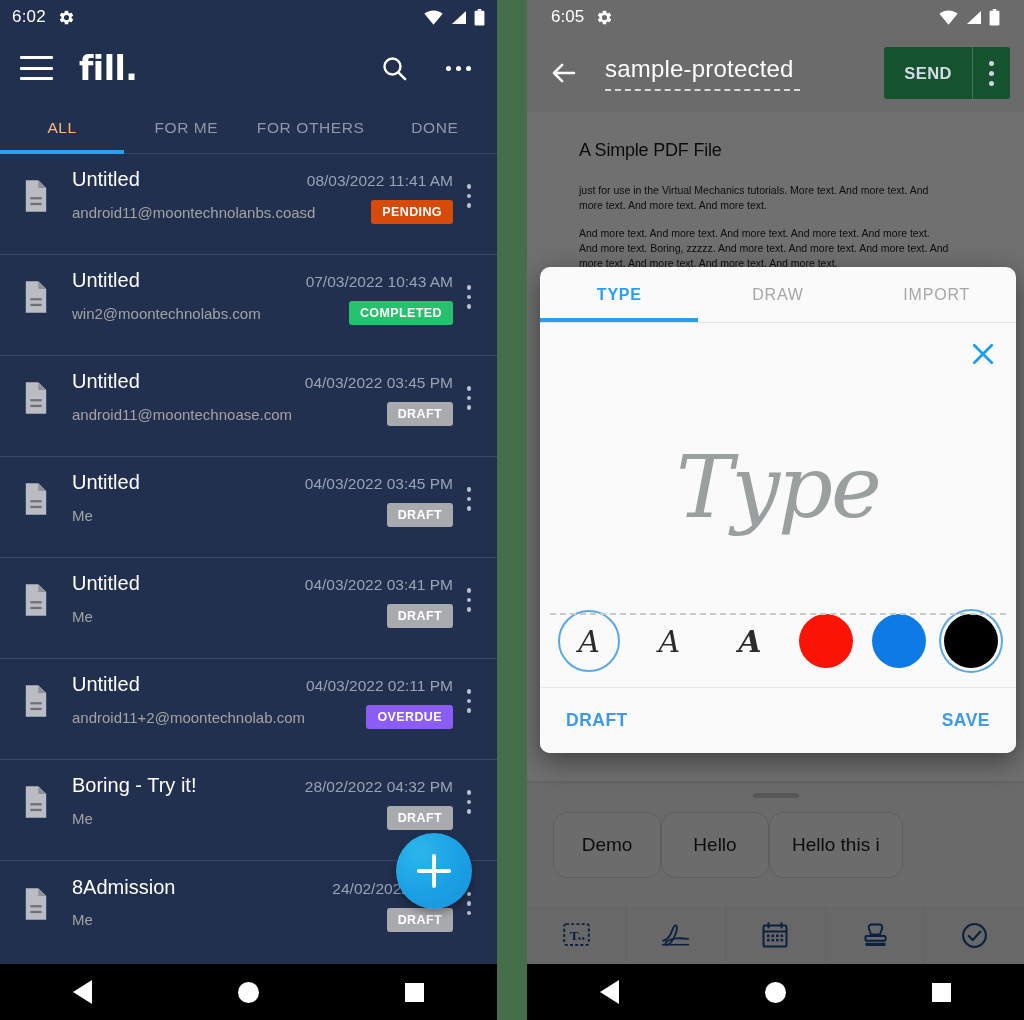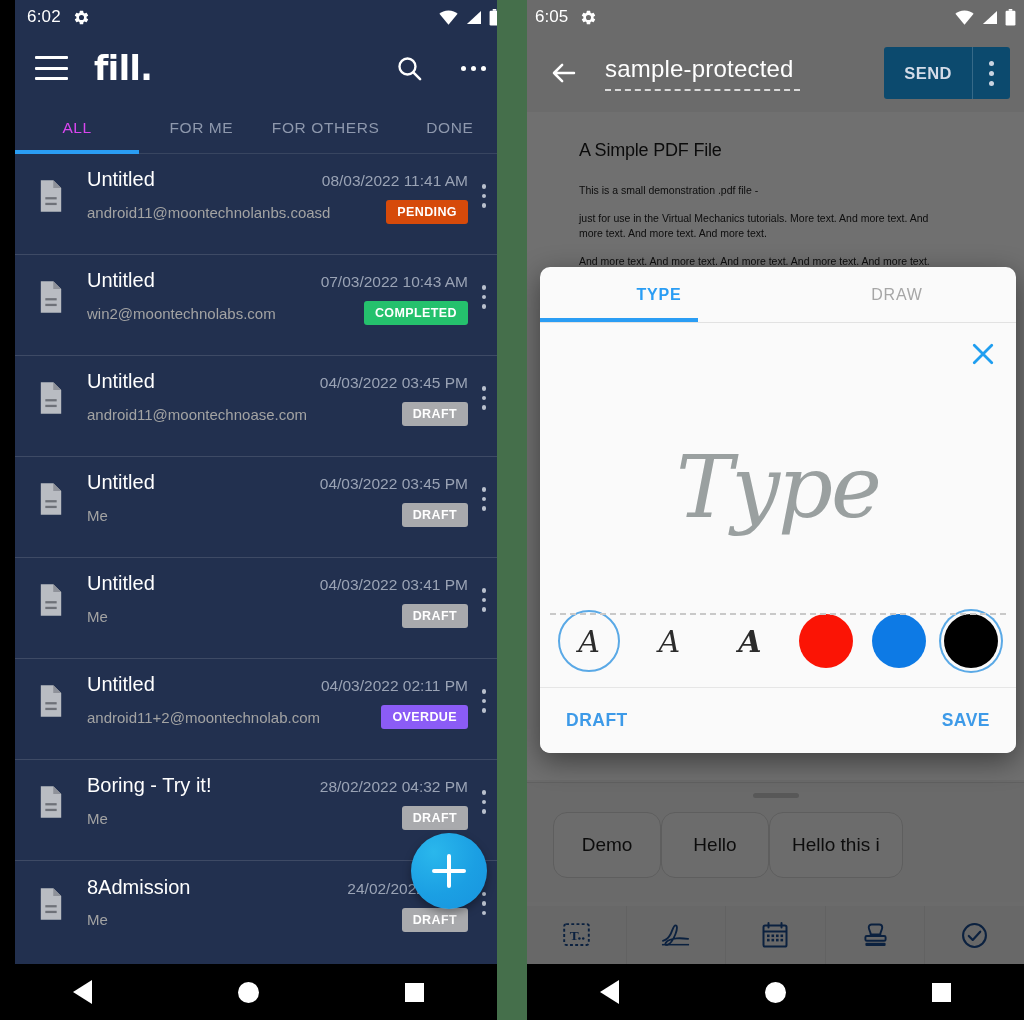--- a/index.html
+++ b/index.html
@@ -15,21 +15,20 @@
     width: 1024px; height: 1020px;
     overflow: hidden;
   }
 
   
   .left-phone {
     position: absolute; left: 0; top: 0;
     width: 497px; height: 982px;
     background: #22304f;
     overflow: hidden;
-    margin-left: 15px;
   }
   .l-statusbar {
     position: relative;
     height: 34px;
     display: flex; align-items: center;
     padding: 0 12px;
     color: #ffffff;
   }
   .l-time {
     font-size: 17px; font-weight: 400; letter-spacing: .2px;
@@ -69,21 +68,21 @@
   }
   .l-tab {
     flex: 1;
     display: flex; align-items: center; justify-content: center;
     color: #8e98ad;
     font-size: 15.5px;
     letter-spacing: .6px;
     cursor: pointer;
     font-family: "Liberation Sans", sans-serif;
   }
-  .l-tab.active { color: #d946ef; }
+  .l-tab.active { color: #fdba74; }
   .tab-underline {
     position: absolute;
     bottom: 0; left: 0;
     width: 124px; height: 4px;
     background: #2a9df4;
   }
   .tab-divider {
     position: absolute; bottom: 0; left: 0; right: 0;
     height: 1px; background: rgba(255,255,255,.10);
   }
@@ -172,21 +171,21 @@
   .r-scrim {
     position: absolute; inset: 0;
     background: rgba(0,0,0,.56);
     z-index: 10;
     pointer-events: none;
   }
   .r-statusbar {
     position: relative; z-index: 12;
     height: 34px;
     display: flex; align-items: center;
-    padding: 0 8px;
+    padding: 0 24px;
     color: #ffffff;
   }
   .r-time { font-size: 17px; color: #fff; }
   .r-appbar {
     position: relative; z-index: 12;
     height: 78px;
     display: flex; align-items: center;
     padding: 0 14px 0 22px;
   }
   .back-arrow { width: 30px; height: 30px; cursor: pointer; }
@@ -201,21 +200,21 @@
     padding-bottom: 8px;
     display: block;
   }
   .doc-name-underline {
     position: absolute; left: 0; right: -6px; bottom: 0;
     height: 0; border-bottom: 2px dashed rgba(255,255,255,.75);
   }
   .send-group {
     margin-left: auto;
     display: flex; align-items: stretch;
-    background: #0c4a6e;
+    background: #14532d;
     border-radius: 3px;
     height: 52px;
     overflow: hidden;
   }
   .send-btn {
     display: flex; align-items: center; justify-content: center;
     padding: 0 20px;
     color: #d4dce8;
     font-size: 16.5px;
     font-weight: 600;
@@ -698,21 +697,20 @@
 
     <div class="fab"></div>
   </div>
 
   <div class="divider-green"></div>
 
   <div class="right-phone">
 
     <div class="pdf-page">
       <div class="pdf-h1">A Simple PDF File</div>
-      <div class="pdf-p">This is a small demonstration .pdf file -</div>
       <div class="pdf-p">just for use in the Virtual Mechanics tutorials. More text. And more text. And more text. And more text. And more text.</div>
       <div class="pdf-p">And more text. And more text. And more text. And more text. And more text. And more text. Boring, zzzzz. And more text. And more text. And more text. And more text. And more text. And more text. And more text.</div>
     </div>
 
     <div class="suggestion-bar">
       <div class="grab-handle"></div>
       <div class="chips">
         <div class="chip">Demo</div>
         <div class="chip">Hello</div>
         <div class="chip">Hello this i</div>
@@ -806,20 +804,21 @@
       </div>
     </div>
 
     <div class="page-indicator">1 of 2</div>
 
     <div class="sig-dialog">
 
       <div class="sig-tabs">
         <div class="sig-tab active">TYPE</div>
         <div class="sig-tab">DRAW</div>
+        <div class="sig-tab">IMPORT</div>
         <div class="sig-tab-underline"></div>
       </div>
 
       <div class="sig-canvas">
         <div class="sig-close">
           <svg width="28" height="28" viewBox="0 0 24 24">
             <path d="M4.5 4.5l15 15M19.5 4.5l-15 15" stroke="#1f9ef0" stroke-width="2.4" stroke-linecap="round"></path>
           </svg>
         </div>
         <div class="sig-preview-text">Type</div>

